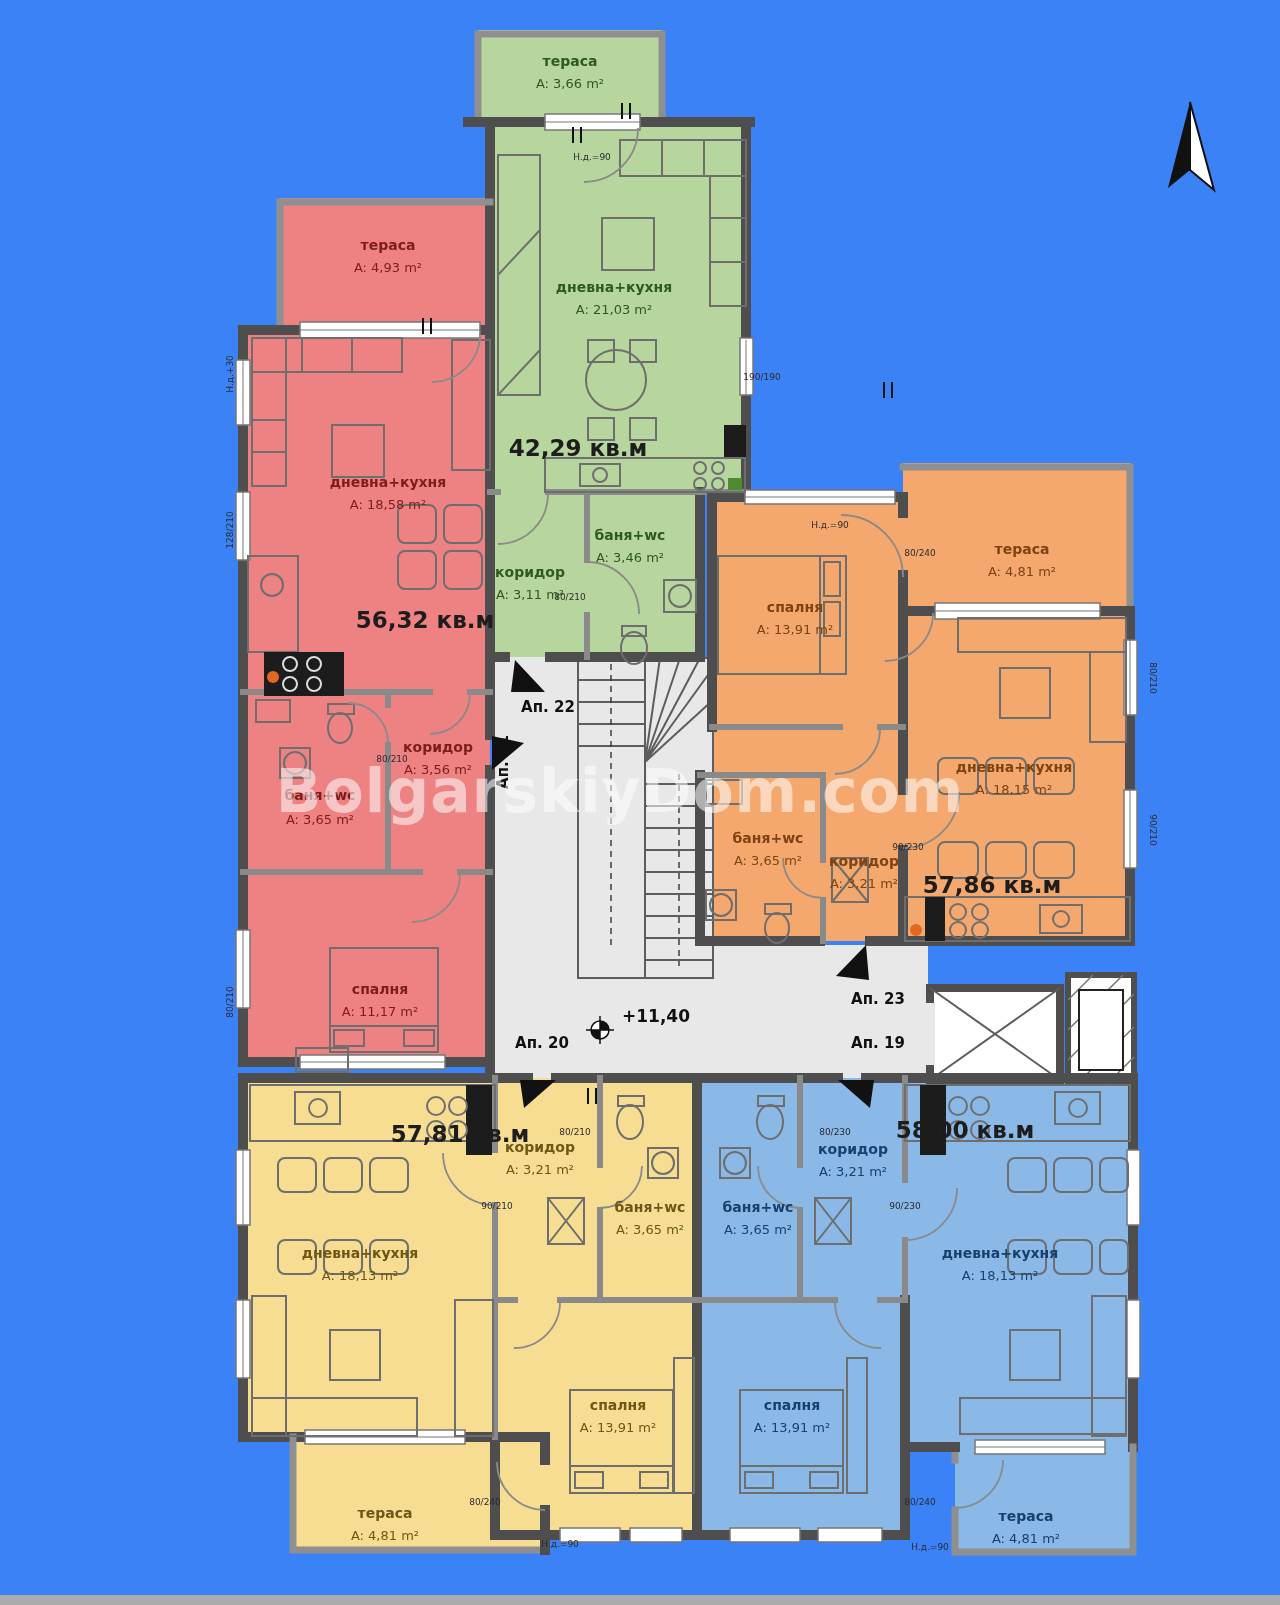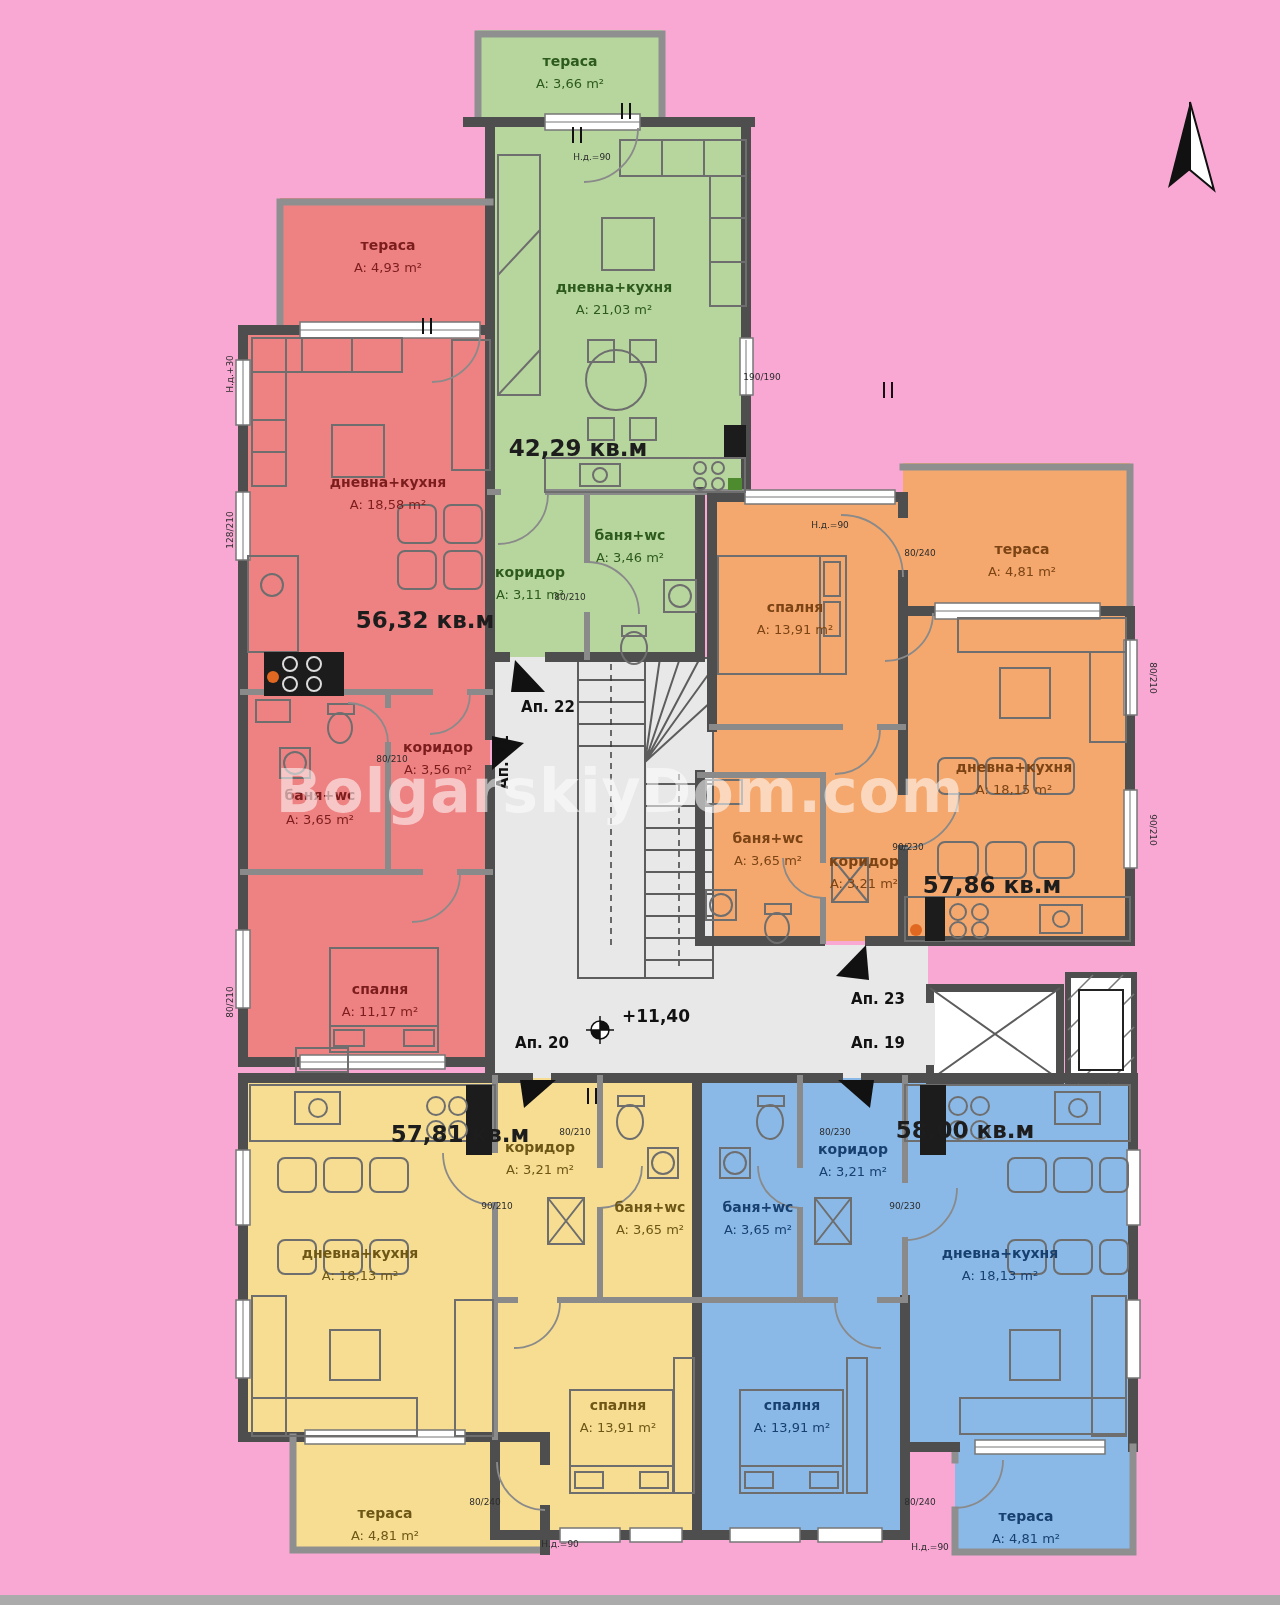--- a/index.html
+++ b/index.html
@@ -1,16 +1,16 @@
 <!DOCTYPE html>
 <html><head>
 <meta charset="utf-8">
 <style>
   html,body{margin:0;padding:0;background:#ffffff;}
-  .stage{width:1280px;height:1605px;position:relative;background:#f9a8d4;overflow:hidden;
+  .stage{width:1280px;height:1605px;position:relative;background:#3b82f6;overflow:hidden;
          font-family:"DejaVu Sans", sans-serif;}
   svg{display:block;}
   text{font-family:"DejaVu Sans", sans-serif;}
   .room-name{font-size:14px;font-weight:bold;text-anchor:middle;}
   .room-area{font-size:13px;text-anchor:middle;}
   .t-green{fill:#2d5a1d;} .t-red{fill:#7c1d1d;} .t-orange{fill:#7c4414;}
   .t-yellow{fill:#6e5716;} .t-blue{fill:#17406f;}
   .total{font-size:23px;font-weight:bold;fill:#1d1d1d;text-anchor:middle;}
   .apt-num{font-size:15px;font-weight:bold;fill:#111;text-anchor:middle;}
   .dim{font-size:9px;fill:#2c2c2c;text-anchor:middle;}

